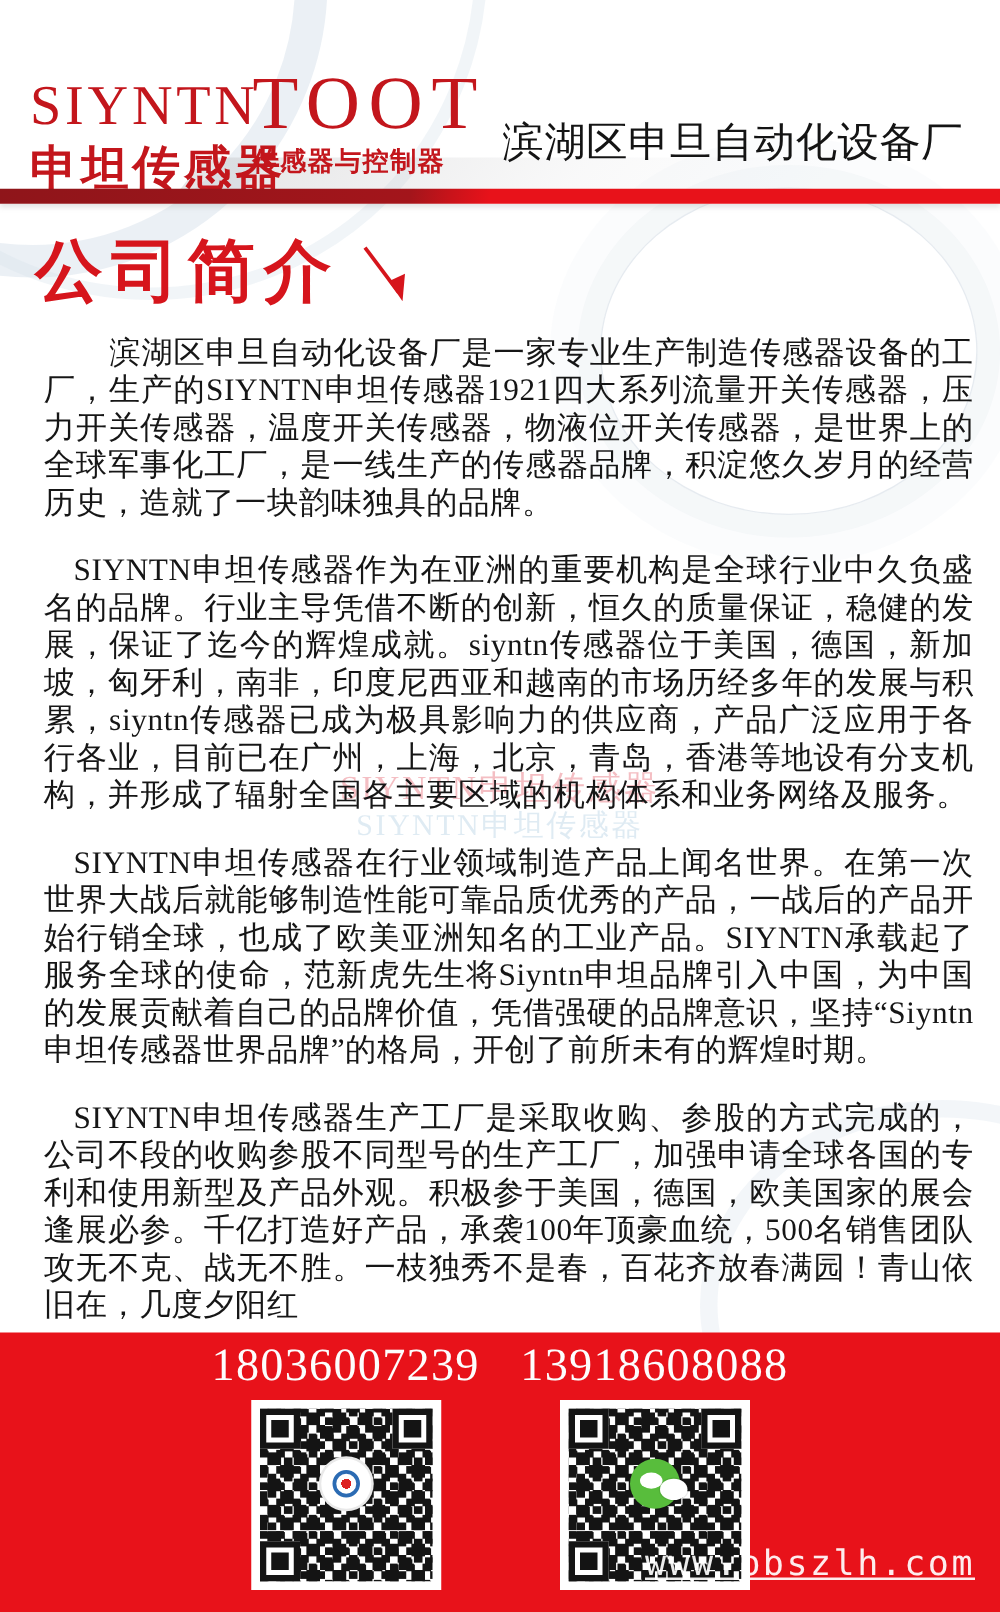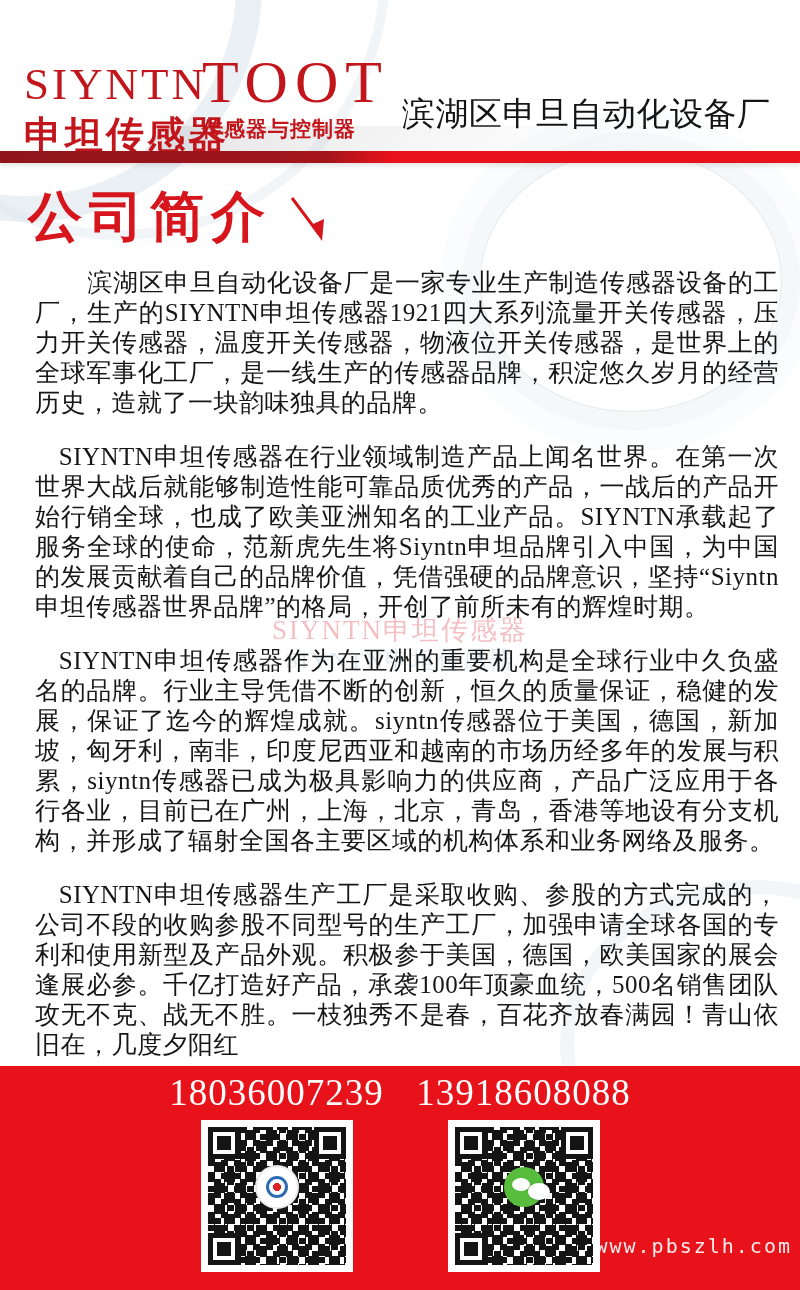--- a/index.html
+++ b/index.html
@@ -70,22 +70,22 @@
     box-shadow:0 0 0 2px #e9e9e9;display:flex;align-items:center;justify-content:center;}
   .badge-emblem i{display:block;width:16px;height:16px;border:3px solid #2b6bb3;border-radius:50%;
     background:radial-gradient(circle at 50% 50%, #d22 0 4px, #fff 4px);}
   .badge-photo{width:34px;height:44px;border-radius:5px;border:2px solid #fff;
     background:linear-gradient(180deg,#e8d6bd 0 26%, #d23327 26% 70%, #5f8f57 70% 100%);}
   .badge-wechat{width:40px;height:40px;background:#58bd3c;border-radius:50%;position:relative;}
   .badge-wechat::before{content:"";position:absolute;left:8px;top:11px;width:18px;height:13px;
     background:#fff;border-radius:50%;}
   .badge-wechat::after{content:"";position:absolute;left:24px;top:16px;width:22px;height:17px;
     background:#fff;border-radius:50%;box-shadow:0 0 0 1px rgba(0,0,0,.08);}
-  .wm-site{position:absolute;right:8px;top:168px;font-family:"DejaVu Sans Mono", monospace;
-    font-size:20px;letter-spacing:2px;color:rgba(255,255,255,.92);z-index:4;pointer-events:none;}
+  .wm-site{position:absolute;right:20px;top:168px;font-family:"DejaVu Sans Mono", monospace;
+    font-size:28px;letter-spacing:2px;color:rgba(255,255,255,.92);z-index:4;pointer-events:none;text-decoration:underline;}
 </style>
 </head>
 <body>
 
 <div class="swirl swirl-tl"></div>
 <div class="swirl swirl-tl2"></div>
 <div class="streak"></div>
 <div class="fan"></div>
 <div class="swirl swirl-br"></div>
 
@@ -108,22 +108,22 @@
     <path d="M6 4 L33 40" stroke="#d6151c" stroke-width="3" fill="none"></path>
     <path d="M25 31 L36 47 L38 25 Z" fill="#d6151c"></path>
   </svg>
 </div>
 
 <div class="wm-brand">SIYNTN申坦传感器</div>
 <div class="wm-brand2">SIYNTN申坦传感器</div>
 
 <div class="content">
   <p class="indent-2">滨湖区申旦自动化设备厂是一家专业生产制造传感器设备的工厂，生产的SIYNTN申坦传感器1921四大系列流量开关传感器，压力开关传感器，温度开关传感器，物液位开关传感器，是世界上的全球军事化工厂，是一线生产的传感器品牌，积淀悠久岁月的经营历史，造就了一块韵味独具的品牌。</p>
+  <p class="indent-1">SIYNTN申坦传感器作为在亚洲的重要机构是全球行业中久负盛名的品牌。行业主导凭借不断的创新，恒久的质量保证，稳健的发展，保证了迄今的辉煌成就。siyntn传感器位于美国，德国，新加坡，匈牙利，南非，印度尼西亚和越南的市场历经多年的发展与积累，siyntn传感器已成为极具影响力的供应商，产品广泛应用于各行各业，目前已在广州，上海，北京，青岛，香港等地设有分支机构，并形成了辐射全国各主要区域的机构体系和业务网络及服务。</p>
   <p class="indent-1">SIYNTN申坦传感器在行业领域制造产品上闻名世界。在第一次世界大战后就能够制造性能可靠品质优秀的产品，一战后的产品开始行销全球，也成了欧美亚洲知名的工业产品。SIYNTN承载起了服务全球的使命，范新虎先生将Siyntn申坦品牌引入中国，为中国的发展贡献着自己的品牌价值，凭借强硬的品牌意识，坚持“Siyntn申坦传感器世界品牌”的格局，开创了前所未有的辉煌时期。</p>
-  <p class="indent-1">SIYNTN申坦传感器作为在亚洲的重要机构是全球行业中久负盛名的品牌。行业主导凭借不断的创新，恒久的质量保证，稳健的发展，保证了迄今的辉煌成就。siyntn传感器位于美国，德国，新加坡，匈牙利，南非，印度尼西亚和越南的市场历经多年的发展与积累，siyntn传感器已成为极具影响力的供应商，产品广泛应用于各行各业，目前已在广州，上海，北京，青岛，香港等地设有分支机构，并形成了辐射全国各主要区域的机构体系和业务网络及服务。</p>
   <p class="indent-1">SIYNTN申坦传感器生产工厂是采取收购、参股的方式完成的，公司不段的收购参股不同型号的生产工厂，加强申请全球各国的专利和使用新型及产品外观。积极参于美国，德国，欧美国家的展会逢展必参。千亿打造好产品，承袭100年顶豪血统，500名销售团队攻无不克、战无不胜。一枝独秀不是春，百花齐放春满园！青山依旧在，几度夕阳红</p>
 </div>
 
 <div class="footer">
 
   <div class="contact">
     <div class="phone">18036007239</div>
     <div class="qr-box">
       <div class="qr-pattern"></div>
       <div class="finder f-tl"></div>

